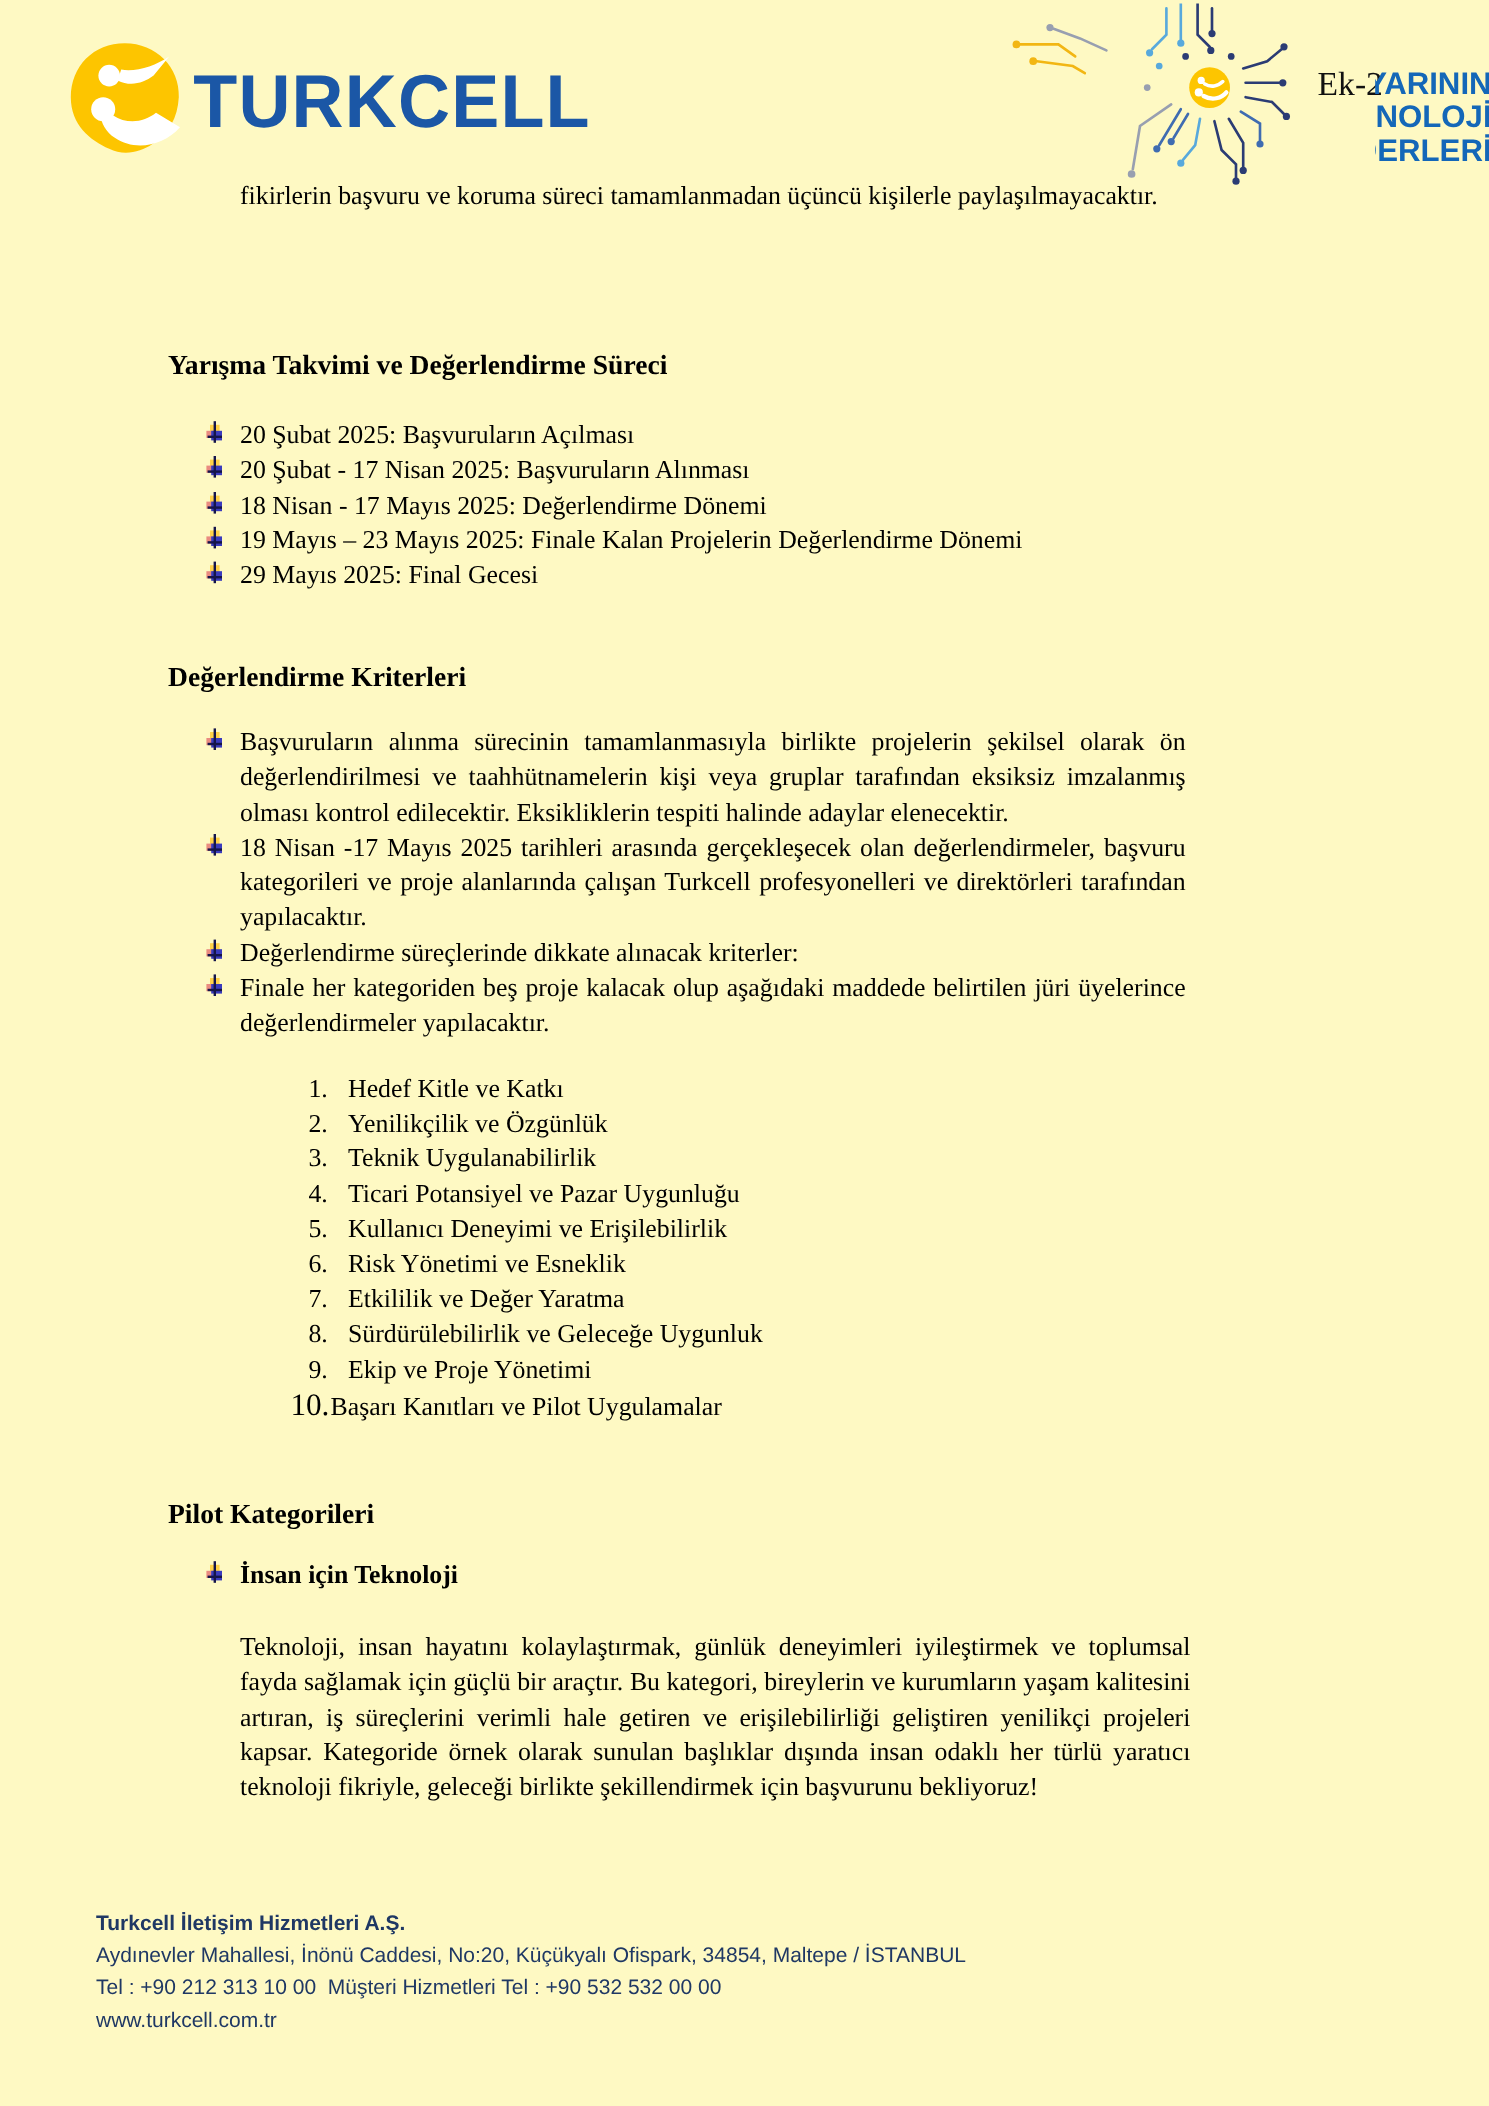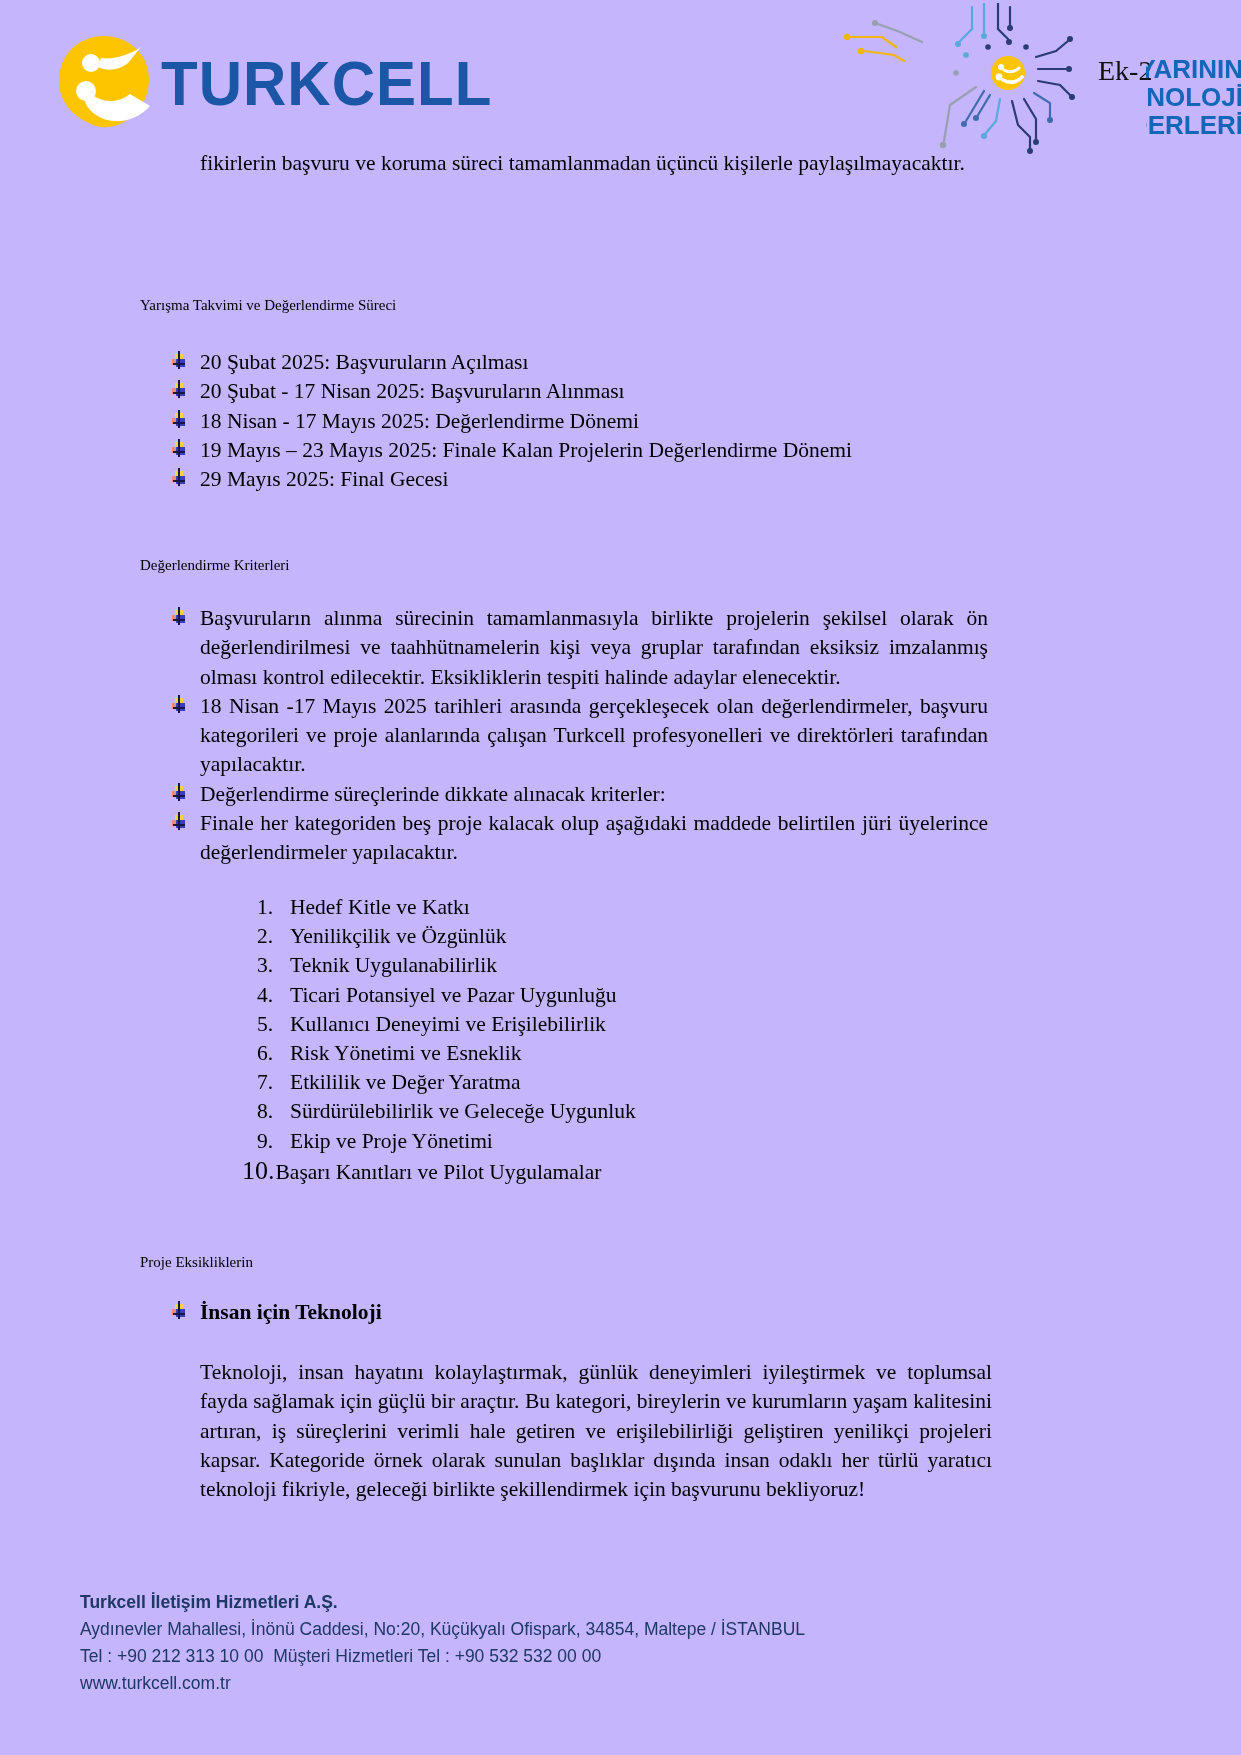--- a/index.html
+++ b/index.html
@@ -1,19 +1,19 @@
 <!DOCTYPE html>
 <html><head>
 <meta charset="utf-8">
 <style>
   html,body{margin:0;padding:0;background:#888;}
   .page{
     position:relative;
     width:1241px;height:1755px;
-    background:#c4b5fd;
+    background:#fef9c3;
     margin:0 auto;
     overflow:hidden;
     font-family:"Liberation Serif", serif;
     color:#000;
   }
   
   .logo-wrap{position:absolute;left:57px;top:34px;display:flex;align-items:center;}
   .logotype{
     font-family:"Liberation Sans", sans-serif;
     font-weight:700;font-size:60px;line-height:60px;
@@ -31,21 +31,21 @@
     font-weight:800;font-size:26px;line-height:28px;color:#1467b8;
     letter-spacing:0px;
   }
   
   .intro{
     position:absolute;left:200px;top:148px;width:790px;
     font-size:21.5px;line-height:30.5px;text-align:justify;
   }
   .h-sec{
     position:absolute;left:140px;
-    font-weight:400;font-size:15px;line-height:26px;
+    font-weight:700;font-size:23px;line-height:26px;
   }
   .h1{top:292px;} .h2{top:552px;} .h3{top:1249px;}
 
   .schedule{position:absolute;left:140px;top:348px;width:860px;}
   .li{position:relative;padding-left:60px;font-size:21.5px;line-height:29.3px;}
   
   .bul{position:absolute;left:32px;top:6px;width:14px;height:16px;}
   .bul i{position:absolute;display:block;}
   .bul .by{left:3px;top:0;width:8px;height:7px;background:#ffd24a;}
   .bul .br{left:0;top:5px;width:7px;height:6px;background:#e98b80;}
@@ -265,21 +265,21 @@
     <div class="nli"><span class="num">3.</span><span>Teknik Uygulanabilirlik</span></div>
     <div class="nli"><span class="num">4.</span><span>Ticari Potansiyel ve Pazar Uygunluğu</span></div>
     <div class="nli"><span class="num">5.</span><span>Kullanıcı Deneyimi ve Erişilebilirlik</span></div>
     <div class="nli"><span class="num">6.</span><span>Risk Yönetimi ve Esneklik</span></div>
     <div class="nli"><span class="num">7.</span><span>Etkililik ve Değer Yaratma</span></div>
     <div class="nli"><span class="num">8.</span><span>Sürdürülebilirlik ve Geleceğe Uygunluk</span></div>
     <div class="nli"><span class="num">9.</span><span>Ekip ve Proje Yönetimi</span></div>
     <div class="nli ten"><span class="num">10.</span><span>Başarı Kanıtları ve Pilot Uygulamalar</span></div>
   </div>
 
-  <div class="h-sec h3">Proje Eksikliklerin</div>
+  <div class="h-sec h3">Pilot Kategorileri</div>
   <div class="cat-bullet">
     <div class="li">
       <span class="bul">
           <i class="by"></i>
           <i class="br"></i>
           <i class="bb"></i>
           <i class="bv"></i>
           <i class="bh"></i>
         </span>
       <span class="txt">İnsan için Teknoloji</span>

